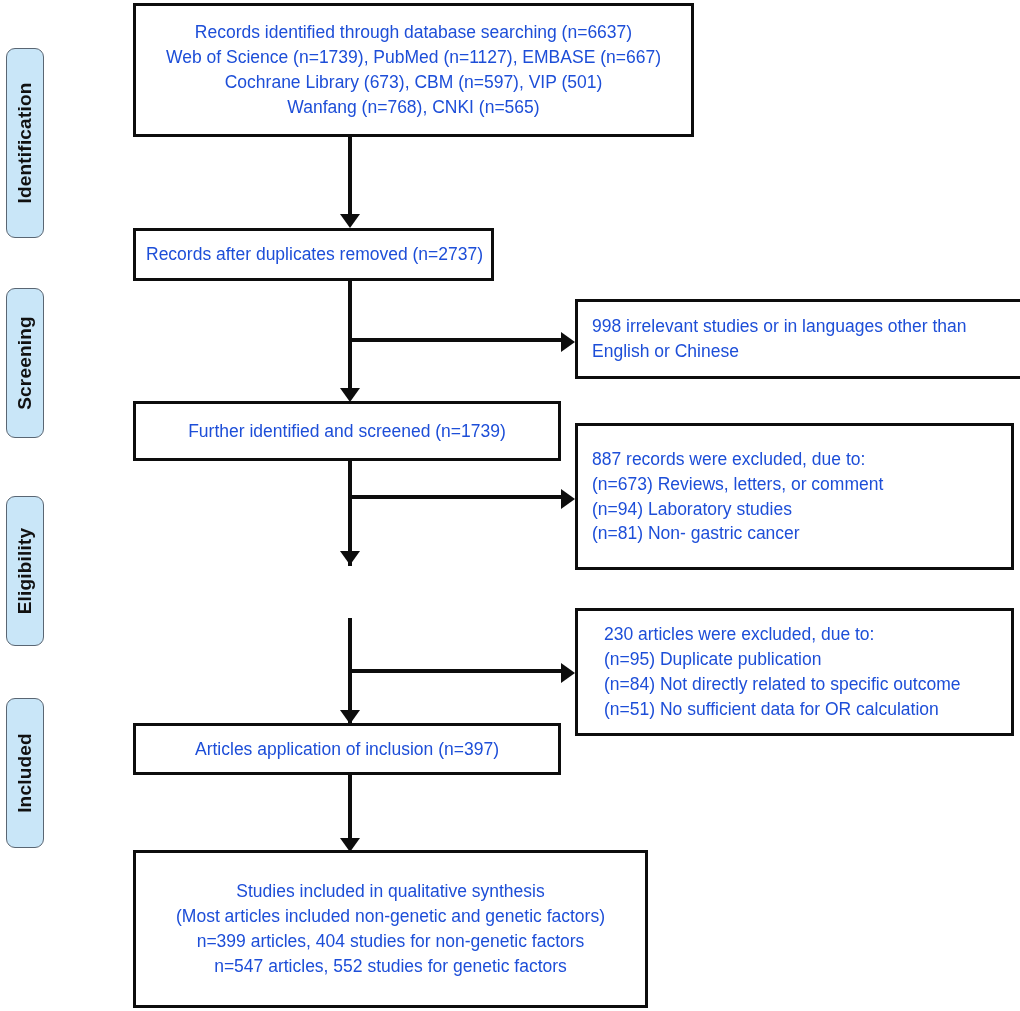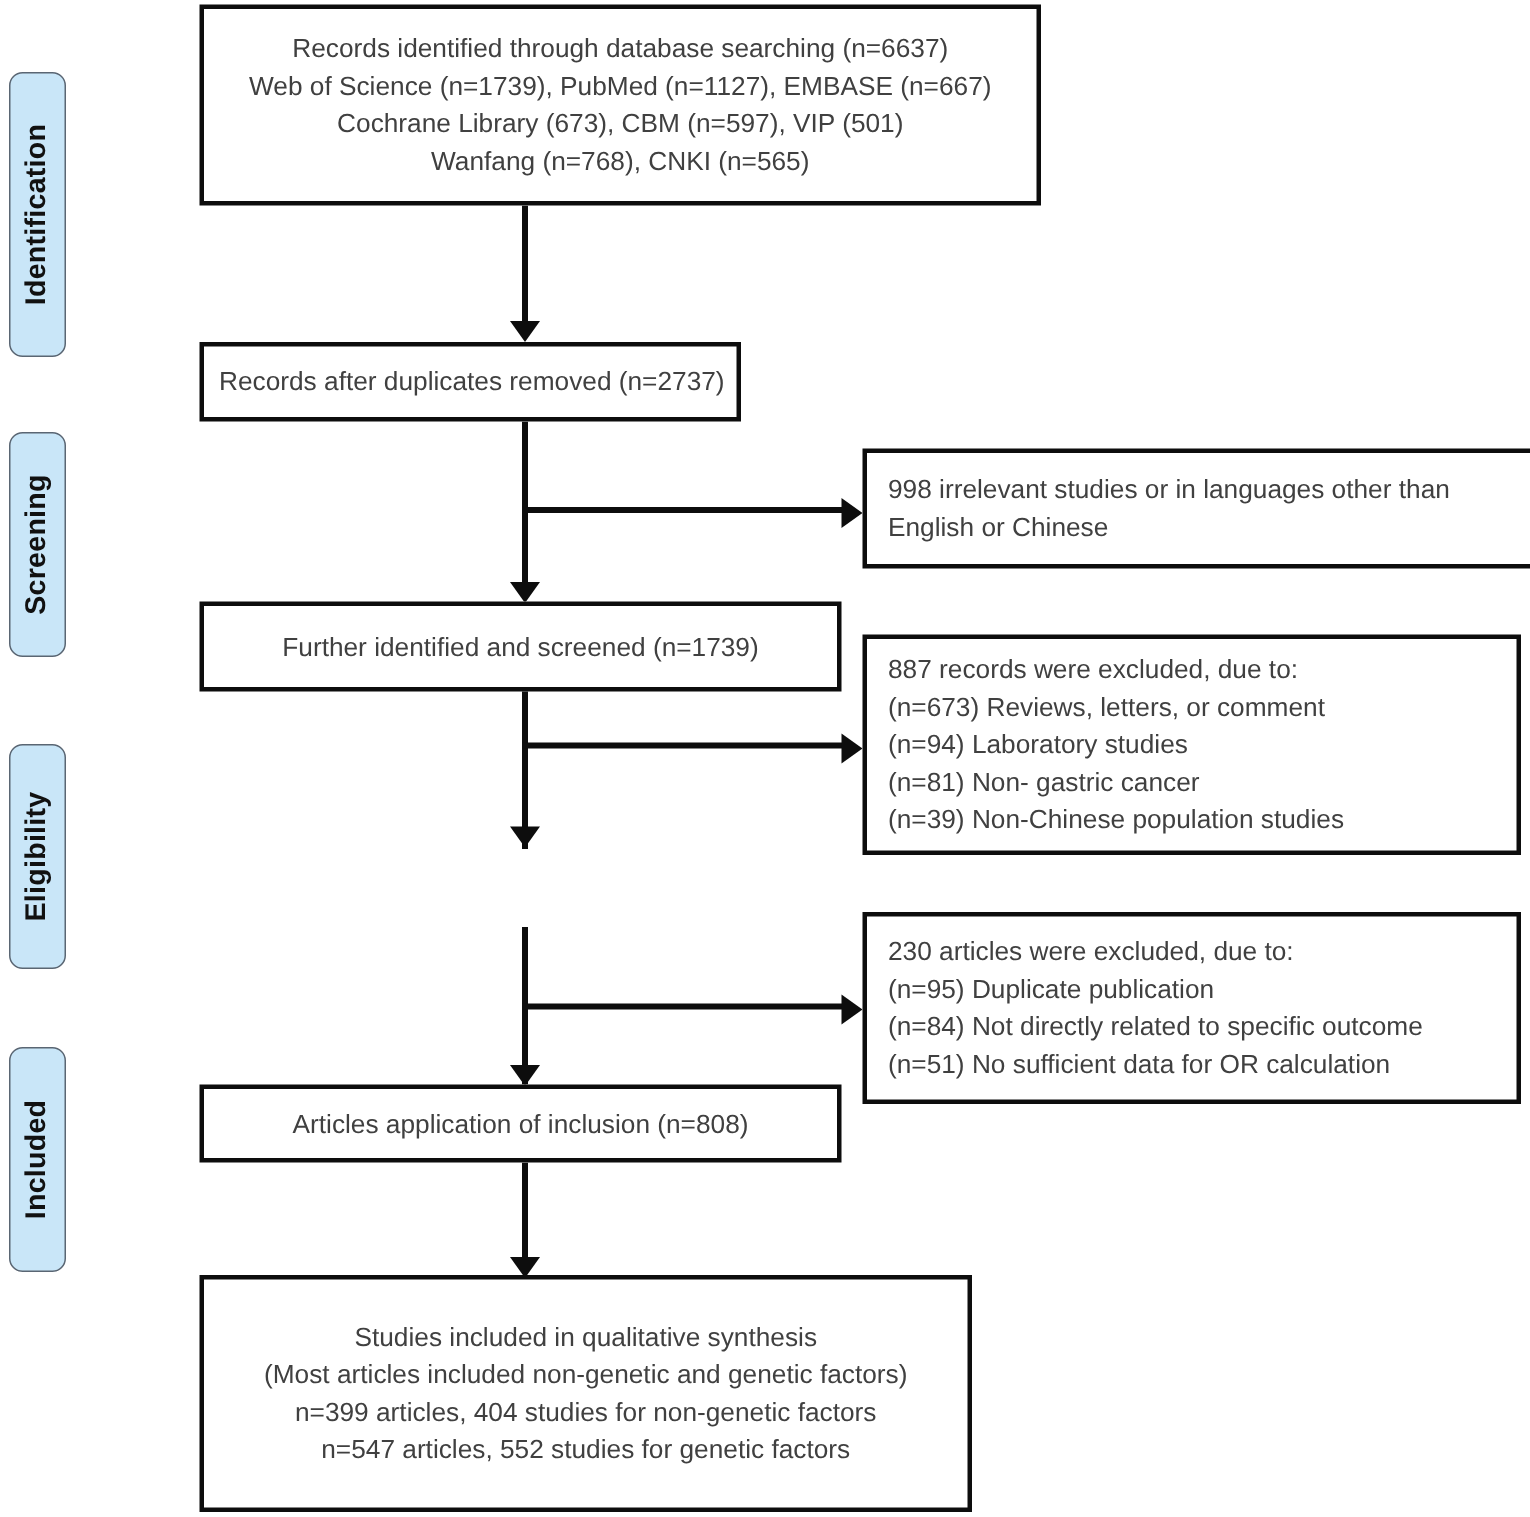--- a/index.html
+++ b/index.html
@@ -59,21 +59,21 @@
   }
   .box.center {
     justify-content: center;
   }
   .box.left {
     justify-content: flex-start;
   }
   .box-text {
     font-size: 17.5px;
     line-height: 1.42;
-    color: #404040;
+    color: #1d4ed8;
     width: 100%;
     box-sizing: border-box;
   }
   .box.center .box-text {
     text-align: center;
     padding: 0 10px;
   }
   .box.left .box-text {
     text-align: left;
     padding: 0 8px 0 14px;
@@ -170,21 +170,21 @@
 
   <div class="box center" style="left:133px; top:401px; width:428px; height:60px;">
     <div class="box-text">
       <span class="line">Further identified and screened (n=1739)</span>
     </div>
   </div>
 
 
   <div class="box center" style="left:133px; top:723px; width:428px; height:52px;">
     <div class="box-text">
-      <span class="line">Articles application of inclusion (n=808)</span>
+      <span class="line">Articles application of inclusion (n=397)</span>
     </div>
   </div>
 
   <div class="box center" style="left:133px; top:850px; width:515px; height:158px;">
     <div class="box-text">
       <span class="line">Studies included in qualitative synthesis</span>
       <span class="line">(Most articles included non-genetic and genetic factors)</span>
       <span class="line">n=399 articles, 404 studies for non-genetic factors</span>
       <span class="line">n=547 articles, 552 studies for genetic factors</span>
     </div>
@@ -196,25 +196,24 @@
       <span class="line">English or Chinese</span>
     </div>
   </div>
 
   <div class="box left" style="left:575px; top:423px; width:439px; height:147px;">
     <div class="box-text">
       <span class="line">887 records were excluded, due to:</span>
       <span class="line">(n=673) Reviews, letters, or comment</span>
       <span class="line">(n=94) Laboratory studies</span>
       <span class="line">(n=81) Non- gastric cancer</span>
-      <span class="line">(n=39) Non-Chinese population studies</span>
-    </div>
-  </div>
-
-  <div class="box left" style="left:575px; top:608px; width:439px; height:128px;">
+    </div>
+  </div>
+
+  <div class="box left" style="left:575px; top:608px; width:439px; height:128px;padding-left:12px;">
     <div class="box-text">
       <span class="line">230 articles were excluded, due to:</span>
       <span class="line">(n=95) Duplicate publication</span>
       <span class="line">(n=84) Not directly related to specific outcome</span>
       <span class="line">(n=51) No sufficient data for OR calculation</span>
     </div>
   </div>
 
 </div>
 

